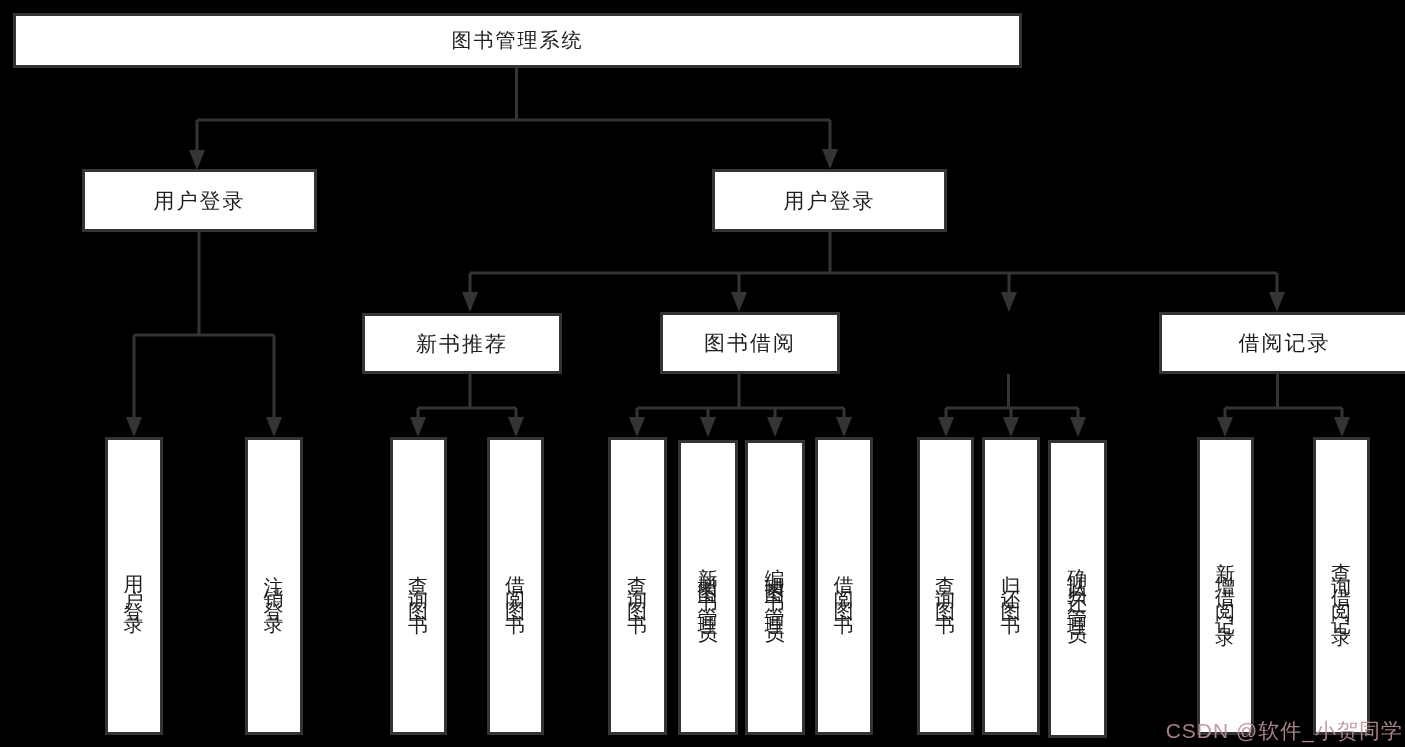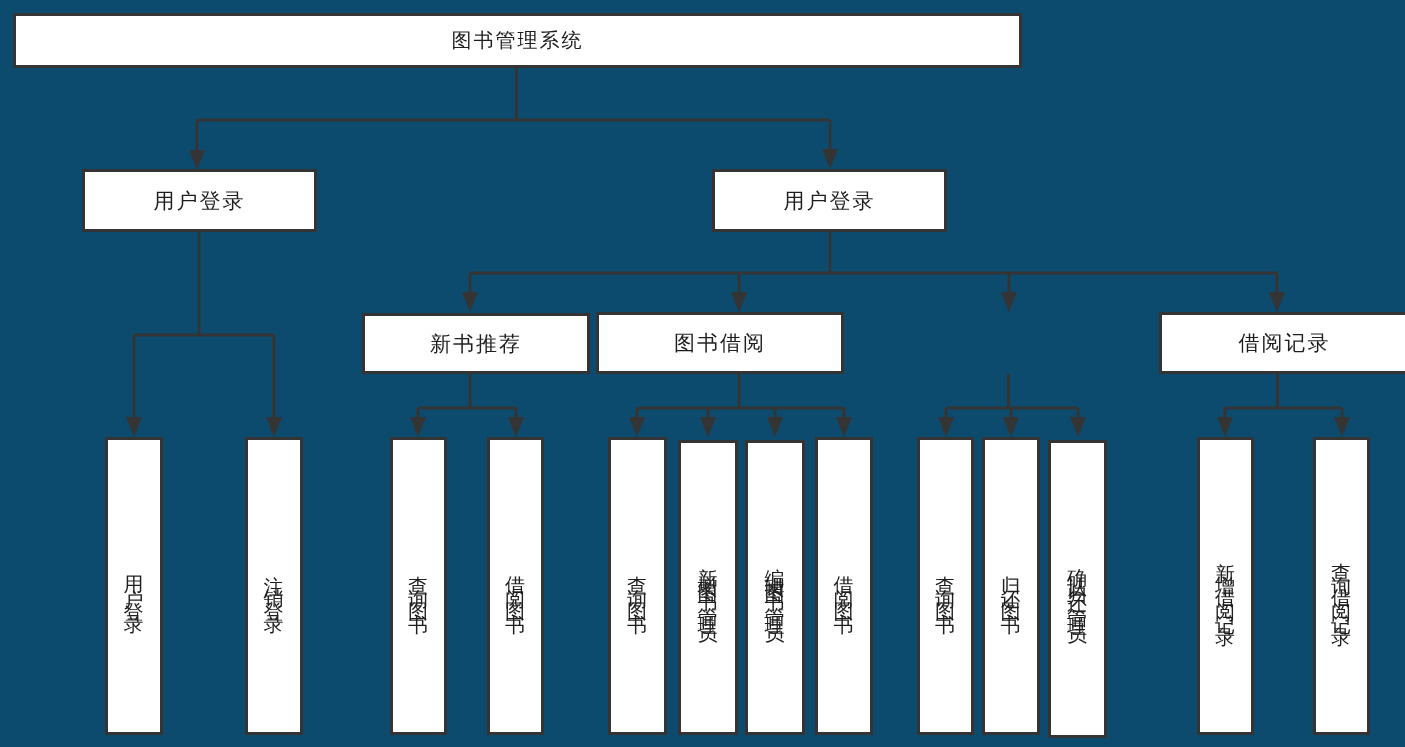--- a/index.html
+++ b/index.html
@@ -1,19 +1,19 @@
 <!DOCTYPE html>
 <html><head>
 <meta charset="utf-8">
 <style>
   html,body{margin:0;padding:0;background:#ffffff;}
   .stage{
     position:relative;
     width:1405px;height:747px;
-    background:#0c4a6e;
+    background:#000000;
     font-family:"Liberation Sans",sans-serif;
     color:#1e1e1e;
     overflow:hidden;
   }
   .connectors{position:absolute;left:0;top:0;z-index:1;}
   .node{
     position:absolute;
     box-sizing:border-box;
     border:3px solid #343434;
     background:#ffffff;
@@ -87,24 +87,24 @@
     <span class="lbl">图书管理系统</span>
   </div>
 
   <div class="node" style="left:82px;top:169px;width:235px;height:63px">
     <span class="lbl">用户登录</span>
   </div>
   <div class="node" style="left:712px;top:169px;width:235px;height:63px">
     <span class="lbl">用户登录</span>
   </div>
 
-  <div class="node" style="left:362px;top:313px;width:228px;height:61px">
+  <div class="node" style="left:362px;top:313px;width:200px;height:61px">
     <span class="lbl">新书推荐</span>
   </div>
-  <div class="node" style="left:596px;top:312px;width:248px;height:62px">
+  <div class="node" style="left:660px;top:312px;width:180px;height:62px">
     <span class="lbl">图书借阅</span>
   </div>
   <div class="node" style="left:1159px;top:312px;width:251px;height:62px">
     <span class="lbl">借阅记录</span>
   </div>
 
   <div class="node vnode" style="left:105px;top:437px;width:58px;height:298px">
     <span class="lbl">用户登录</span>
   </div>
   <div class="node vnode" style="left:245px;top:437px;width:58px;height:298px">
@@ -141,14 +141,15 @@
     <span class="lbl">确认归还（管理员）</span>
   </div>
 
   <div class="node vnode" style="left:1197px;top:437px;width:57px;height:298px">
     <span class="lbl">新增借阅记录</span>
   </div>
   <div class="node vnode" style="left:1313px;top:437px;width:57px;height:298px">
     <span class="lbl">查询借阅记录</span>
   </div>
 
+  <div class="watermark">CSDN @软件_小贺同学</div>
 
 </div>
 
 </body></html>

